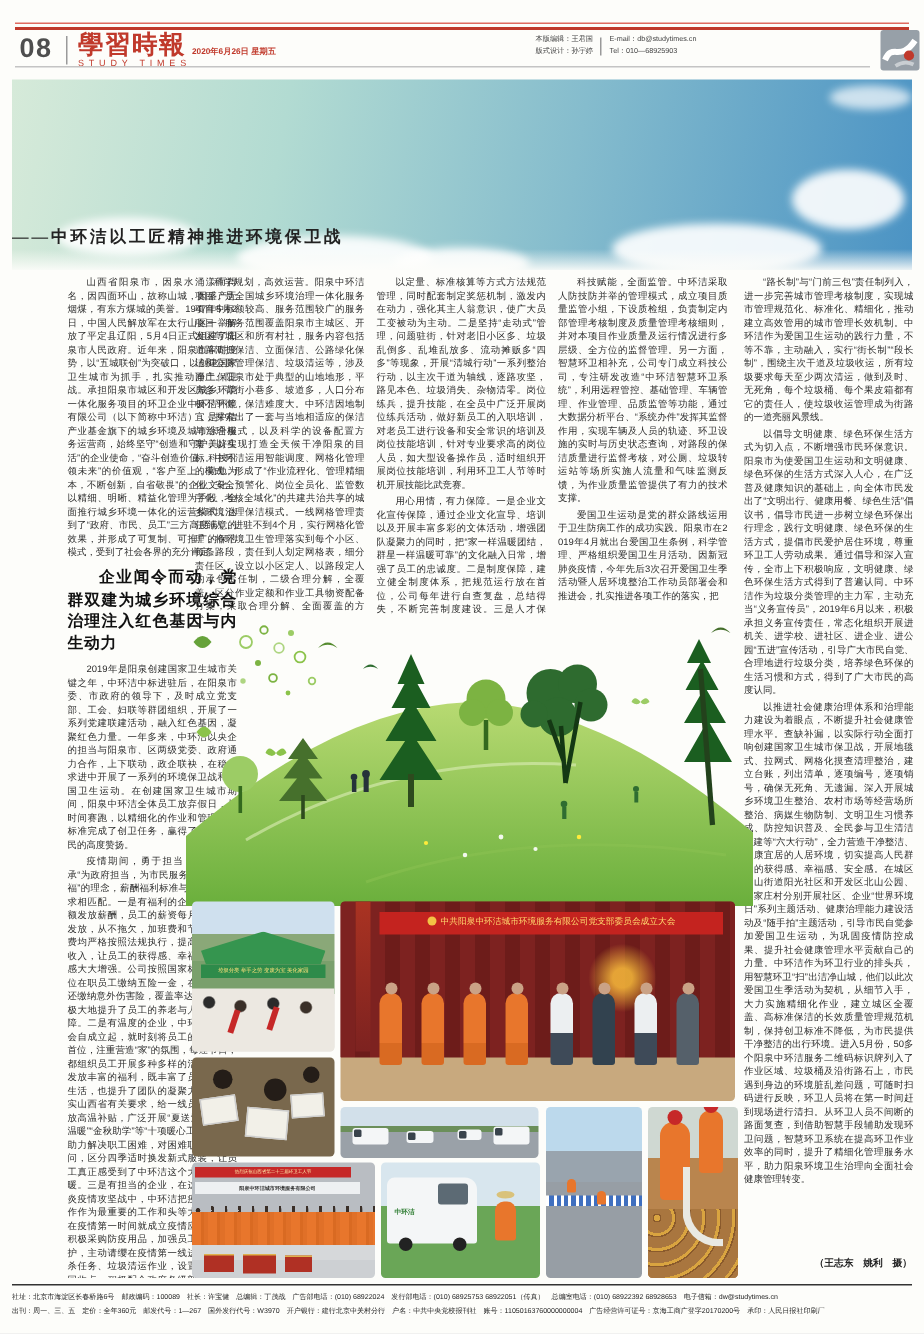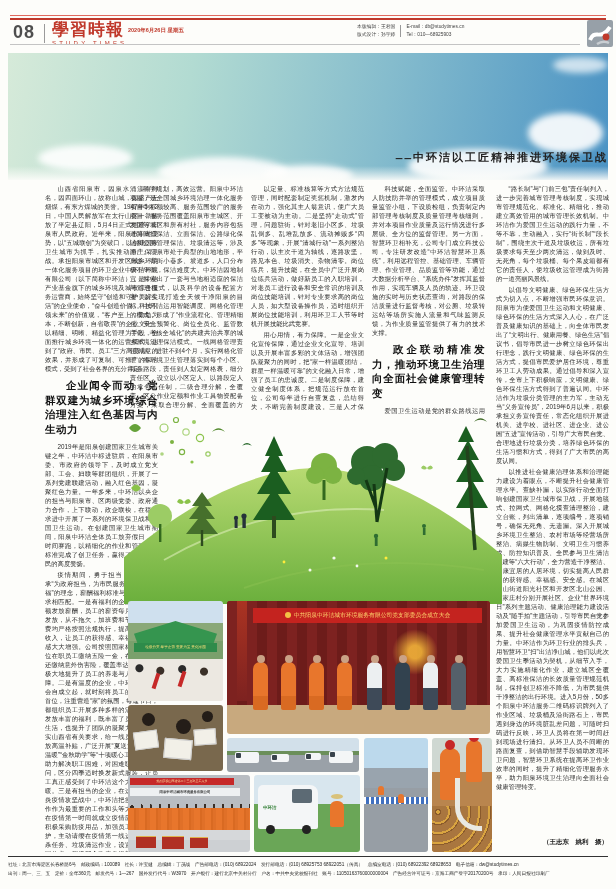--- a/index.html
+++ b/index.html
@@ -5,41 +5,41 @@
   html,body{margin:0;padding:0;background:#e8e8e8;}
   .page{position:relative;width:616px;height:889px;background:#fdfdfa;overflow:hidden;
         font-family:"Liberation Sans",sans-serif;margin:0 auto;}
   
   .rule-red-1{position:absolute;left:10px;width:596px;top:15px;height:1px;background:#e06a5f;}
   .rule-red-2{position:absolute;left:10px;width:596px;top:18px;height:2px;background:#c0392b;}
   .header-underline{position:absolute;left:10px;width:570px;top:44px;height:1px;background:#c4c4c4;}
   .pageno{position:absolute;left:13px;top:22px;font-size:18px;font-weight:bold;color:#4e4e4e;letter-spacing:1px;}
   .hdiv{position:absolute;left:44px;top:24px;width:1px;height:19px;background:#9a9a9a;}
   .masthead{position:absolute;left:52px;top:21px;}
-  .mast-row{display:flex;align-items:center;gap:4px;}
+  .mast-row{display:flex;align-items:flex-end;gap:4px;}
   .mast-cn{font-family:"Liberation Serif",serif;font-weight:bold;font-size:17px;line-height:17px;color:#c0392b;letter-spacing:1px;}
   .mast-date{font-size:5.5px;line-height:6px;color:#c0392b;font-weight:bold;margin-top:1px;}
   .mast-en{font-size:6px;color:#c0392b;letter-spacing:3.2px;margin-top:2px;}
   .editorinfo{position:absolute;left:357px;top:24px;display:flex;gap:5px;align-items:center;}
   .edi-col{display:flex;flex-direction:column;gap:2px;}
   .edi-col span{font-size:4.8px;line-height:5.5px;color:#444;white-space:nowrap;}
   .edi-sep{width:1px;height:12px;background:#999;}
   .section-title{position:absolute;left:492px;top:20px;font-size:21px;font-weight:bold;color:#515c66;letter-spacing:2px;}
   .st-logo{position:absolute;left:587px;top:20px;width:26px;height:27px;border-radius:2px;background:#97A0A8;overflow:hidden;}
   
   .sky{position:absolute;left:8px;top:53px;width:600px;height:127px;overflow:hidden;
        background:linear-gradient(100deg,#d6ead9 0%,#b2dbd2 30%,#85bccd 62%,#4b93c4 100%);}
   .sky::after{content:"";position:absolute;left:0;right:0;bottom:0;height:14px;
        background:linear-gradient(rgba(253,253,250,0),rgba(253,253,250,.9));}
   .cloud{position:absolute;background:#fff;border-radius:50%;filter:blur(3px);opacity:.9;}
   .headline{position:absolute;left:0;width:100%;top:42px;margin:0;text-align:center;
        font-family:"Liberation Serif",serif;font-weight:bold;font-size:27px;color:#141414;
        letter-spacing:6px;text-shadow:1px 1px 0 rgba(255,255,255,.55);}
-  .deck{position:absolute;left:0;width:100%;top:97px;text-align:right;
-       font-family:Liberation Mono, monospace;font-weight:bold;font-size:11px;color:#222;letter-spacing:2px;}
+  .deck{position:absolute;left:0;width:100%;top:97px;text-align:left;
+       font-family:Liberation Serif, serif;font-weight:bold;font-size:11px;color:#222;letter-spacing:2px;}
   
   .col{position:absolute;width:113px;font-size:6.3px;line-height:9px;color:#2b2b2b;
        text-align:justify;overflow:hidden;word-break:break-all;}
   .col p{margin:0 0 2px;text-indent:12.6px;}
   .col-head{font-family:"Liberation Serif",serif;font-weight:bold;font-size:10.5px;line-height:14.5px;
        color:#111;margin:6px 0 5px;text-indent:21px;letter-spacing:.5px;text-align:justify;}
   #col1{left:9px;top:184px;height:668px;margin-left:36px;}
   #col2{left:130px;top:184px;height:228px;}
   #col3{left:251px;top:184px;height:228px;}
   #col4{left:372px;top:184px;height:230px;}
@@ -184,21 +184,20 @@
   </div>
   <div class="col" id="col2">
     <p>科学规划，高效运营。阳泉中环洁项目，是全国城乡环境治理一体化服务项目中标额较高、服务范围较广的服务项目，服务范围覆盖阳泉市主城区、开发区等城区和所有村社，服务内容包括道路清扫保洁、立面保洁、公路绿化保洁和公厕管理保洁、垃圾清运等，涉及面广。阳泉市处于典型的山地地形，平房多、背街小巷多、坡道多，人口分布极不平衡，保洁难度大。中环洁因地制宜，探索出了一套与当地相适应的保洁与治理模式，以及科学的设备配置方案，以实现打造全天候干净阳泉的目标。中环洁运用智能调度、网格化管理的模式，形成了“作业流程化、管理精细化、安全预警化、岗位全员化、监管数字化、考核全域化”的共建共治共享的城乡环境治理保洁模式。一线网格管理责任到人，进驻不到4个月，实行网格化管理，将环境卫生管理落实到每个小区、每条路段，责任到人划定网格表，细分责任区，设立以小区定人、以路段定人的承包责任制，二级合理分解，全覆盖，区分作业定额和作业工具物资配备方案，采取合理分解、全面覆盖的方式。</p>
   </div>
   <div class="col" id="col3">
     <p>以定量、标准核算等方式方法规范管理，同时配套制定奖惩机制，激发内在动力，强化其主人翁意识，使广大员工变被动为主动。二是坚持“走动式”管理，问题驻街，针对老旧小区多、垃圾乱倒多、乱堆乱放多、流动摊贩多“四多”等现象，开展“清城行动”一系列整治行动，以主次干道为轴线，逐路攻坚，路见本色、垃圾消失、杂物清零。岗位练兵，提升技能，在全员中广泛开展岗位练兵活动，做好新员工的入职培训，对老员工进行设备和安全常识的培训及岗位技能培训，针对专业要求高的岗位人员，如大型设备操作员，适时组织开展岗位技能培训，利用环卫工人节等时机开展技能比武竞赛。</p>
     <p>用心用情，有力保障。一是企业文化宣传保障，通过企业文化宣导、培训以及开展丰富多彩的文体活动，增强团队凝聚力的同时，把“家一样温暖团结，群星一样温暖可靠”的文化融入日常，增强了员工的忠诚度。二是制度保障，建立健全制度体系，把规范运行放在首位，公司每年进行自查复盘，总结得失，不断完善制度建设。三是人才保障，通过完善的人才培养机制，有组织、有层次地培养高素质储备人才队伍，为公司的科学管理提供强有力的人才保障。</p>
   </div>
   <div class="col" id="col4">
     <p>科技赋能，全面监管。中环洁采取人防技防并举的管理模式，成立项目质量监管小组，下设质检组，负责制定内部管理考核制度及质量管理考核细则，并对本项目作业质量及运行情况进行多层级、全方位的监督管理。另一方面，智慧环卫相补充，公司专门成立科技公司，专注研发改造“中环洁智慧环卫系统”，利用远程管控、基础管理、车辆管理、作业管理、品质监管等功能，通过大数据分析平台、“系统办件”发挥其监督作用，实现车辆及人员的轨迹、环卫设施的实时与历史状态查询，对路段的保洁质量进行监督考核，对公厕、垃圾转运站等场所实施人流量和气味监测反馈，为作业质量监管提供了有力的技术支撑。</p>
-    <div class="col-head">政企联动精准发力，推动环境卫生治理向全面社会健康管理转变</div>
     <p>爱国卫生运动是党的群众路线运用于卫生防病工作的成功实践。阳泉市在2019年4月就出台爱国卫生条例，科学管理、严格组织爱国卫生月活动。因新冠肺炎疫情，今年先后3次召开爱国卫生季活动暨人居环境整治工作动员部署会和推进会，扎实推进各项工作的落实，把</p>
   </div>
   <div class="col" id="col5">
     <p>“路长制”与“门前三包”责任制列入，进一步完善城市管理考核制度，实现城市管理规范化、标准化、精细化，推动建立高效管用的城市管理长效机制。中环洁作为爱国卫生运动的践行力量，不等不靠，主动融入，实行“街长制”“段长制”，围绕主次干道及垃圾收运，所有垃圾要求每天至少两次清运，做到及时、无死角，每个垃圾桶、每个果皮箱都有它的责任人，使垃圾收运管理成为街路的一道亮丽风景线。</p>
     <p>以倡导文明健康、绿色环保生活方式为切入点，不断增强市民环保意识。阳泉市为使爱国卫生运动和文明健康、绿色环保的生活方式深入人心，在广泛普及健康知识的基础上，向全体市民发出了“文明出行、健康用餐、绿色生活”倡议书，倡导市民进一步树立绿色环保出行理念，践行文明健康、绿色环保的生活方式，提倡市民爱护居住环境，尊重环卫工人劳动成果。通过倡导和深入宣传，全市上下积极响应，文明健康、绿色环保生活方式得到了普遍认同。中环洁作为垃圾分类管理的主力军，主动充当“义务宣传员”，2019年6月以来，积极承担义务宣传责任，常态化组织开展进机关、进学校、进社区、进企业、进公园“五进”宣传活动，引导广大市民自觉、合理地进行垃圾分类，培养绿色环保的生活习惯和方式，得到了广大市民的高度认同。</p>
     <p>以推进社会健康治理体系和治理能力建设为着眼点，不断提升社会健康管理水平。查缺补漏，以实际行动全面打响创建国家卫生城市保卫战，开展地毯式、拉网式、网格化摸查清理整治，建立台账，列出清单，逐项编号，逐项销号，确保无死角、无遗漏。深入开展城乡环境卫生整治、农村市场等经营场所整治、病媒生物防制、文明卫生习惯养成、防控知识普及、全民参与卫生清洁创建等“六大行动”，全力营造干净整洁、健康宜居的人居环境，切实提高人民群众的获得感、幸福感、安全感。在城区南山街道阳光社区和开发区北山公园、冯家庄村分别开展社区、企业“世界环境日”系列主题活动、健康治理能力建设活动及“随手拍”主题活动，引导市民自觉参加爱国卫生运动，为巩固疫情防控成果、提升社会健康管理水平贡献自己的力量。中环洁作为环卫行业的排头兵，用智慧环卫“扫”出洁净山城，他们以此次爱国卫生季活动为契机，从细节入手，大力实施精细化作业，建立城区全覆盖、高标准保洁的长效质量管理规范机制，保持创卫标准不降低，为市民提供干净整洁的出行环境。进入5月份，50多个阳泉中环洁服务二维码标识牌列入了作业区域、垃圾桶及沿街路石上，市民遇到身边的环境脏乱差问题，可随时扫码进行反映，环卫人员将在第一时间赶到现场进行清扫。从环卫人员不间断的路面复查，到借助智慧手段辅助发现环卫问题，智慧环卫系统在提高环卫作业效率的同时，提升了精细化管理服务水平，助力阳泉环境卫生治理向全面社会健康管理转变。</p>
   </div>
   <div class="byline">（王志东　姚利　摄）</div>
 
   <svg class="illus" viewBox="0 0 378 194">

